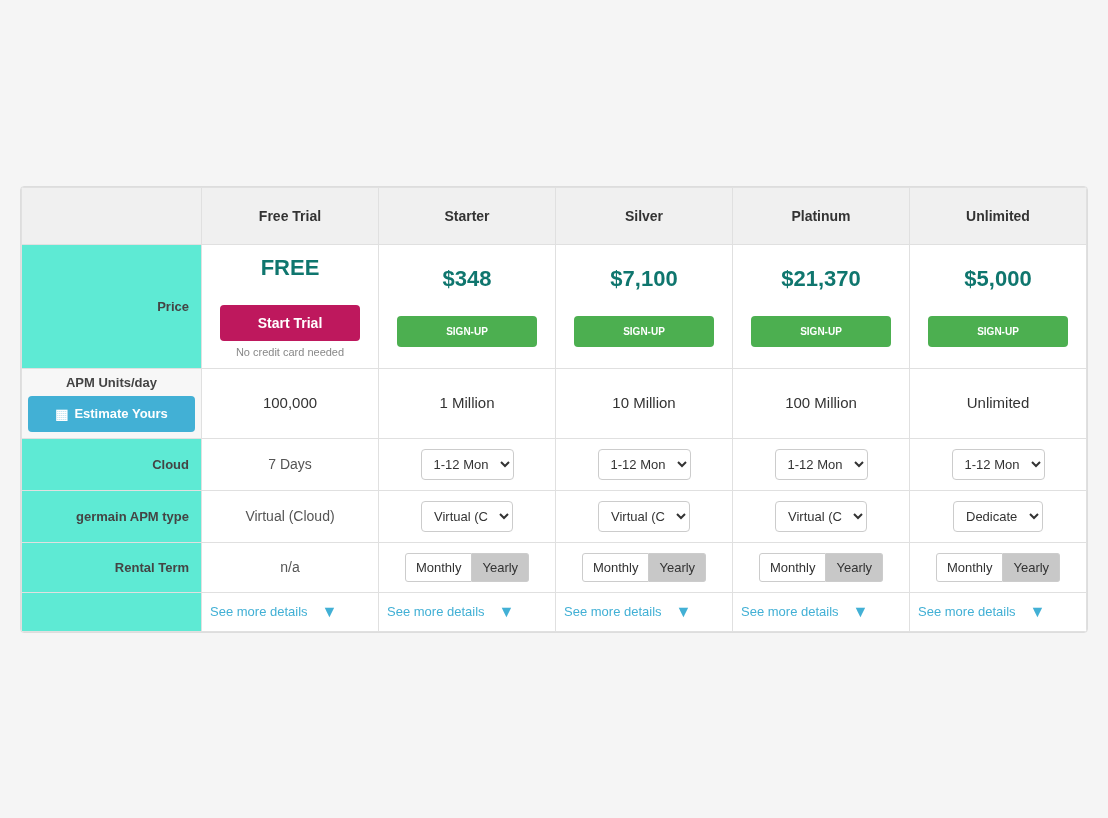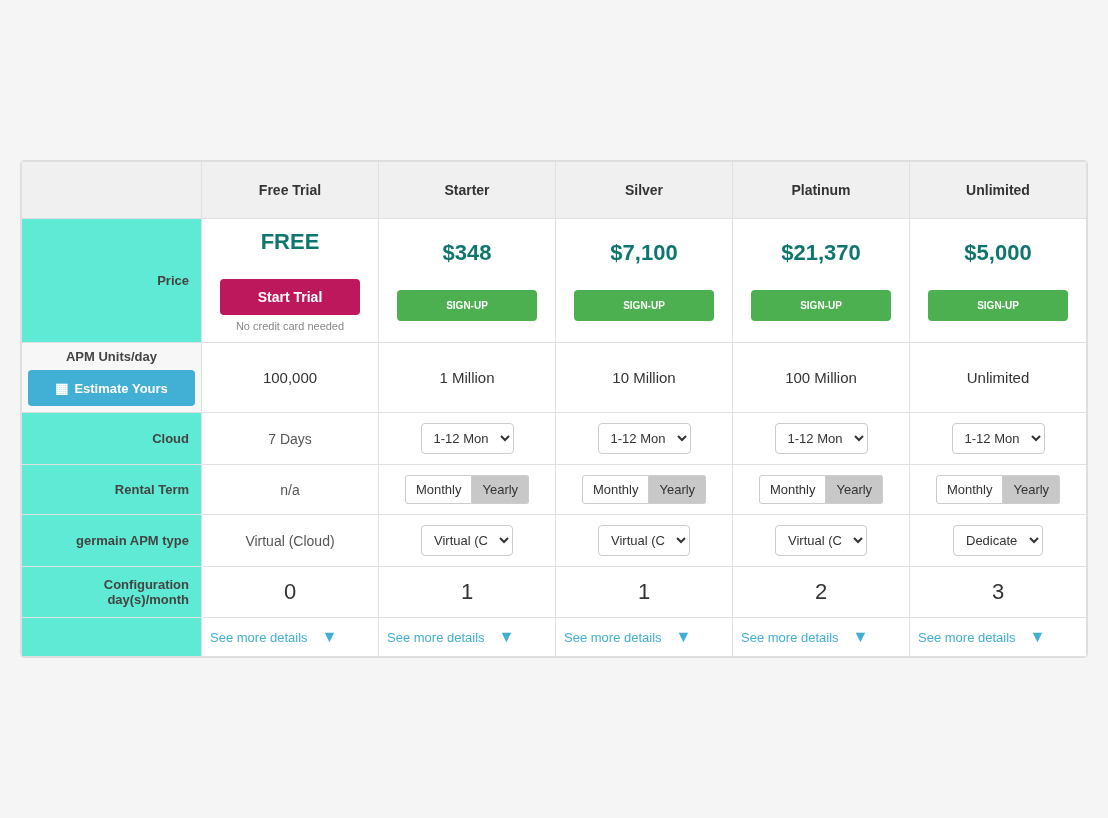--- a/index.html
+++ b/index.html
@@ -260,20 +260,47 @@
           </select>
         </td>
         <td>
           <select>
             <option>1-12 Mon</option>
           </select>
         </td>
       </tr>
 
       <tr>
+        <td>germain APM type</td>
+        <td>
+          <span style="font-size:14px;color:#555;">Virtual (Cloud)</span>
+        </td>
+        <td>
+          <select>
+            <option>Virtual (C</option>
+          </select>
+        </td>
+        <td>
+          <select>
+            <option>Virtual (C</option>
+          </select>
+        </td>
+        <td>
+          <select>
+            <option>Virtual (C</option>
+          </select>
+        </td>
+        <td>
+          <select>
+            <option>Dedicate</option>
+          </select>
+        </td>
+      </tr>
+
+      <tr>
         <td>Rental Term</td>
         <td>
           <span class="na-text">n/a</span>
         </td>
         <td>
           <div class="rental-term-buttons">
             <button class="term-btn">Monthly</button>
             <button class="term-btn active">Yearly</button>
           </div>
         </td>
@@ -290,65 +317,20 @@
           </div>
         </td>
         <td>
           <div class="rental-term-buttons">
             <button class="term-btn">Monthly</button>
             <button class="term-btn active">Yearly</button>
           </div>
         </td>
       </tr>
 
-      <tr>
-        <td>germain APM type</td>
-        <td>
-          <span style="font-size:14px;color:#555;">Virtual (Cloud)</span>
-        </td>
-        <td>
-          <select>
-            <option>Virtual (C</option>
-          </select>
-        </td>
-        <td>
-          <select>
-            <option>Virtual (C</option>
-          </select>
-        </td>
-        <td>
-          <select>
-            <option>Virtual (C</option>
-          </select>
-        </td>
-        <td>
-          <select>
-            <option>Dedicate</option>
-          </select>
-        </td>
-      </tr>
-
-      <tr>
-        <td>Configuration day(s)/month</td>
-        <td>
-          <span class="config-value">0</span>
-        </td>
-        <td>
-          <span class="config-value">1</span>
-        </td>
-        <td>
-          <span class="config-value">1</span>
-        </td>
-        <td>
-          <span class="config-value">2</span>
-        </td>
-        <td>
-          <span class="config-value">3</span>
-        </td>
-      </tr>
 
       <tr>
         <td></td>
         <td>
           <a class="see-more" href="#">
             <span>See more details</span>
             <span class="see-more-arrow">▼</span>
           </a>
         </td>
         <td>

